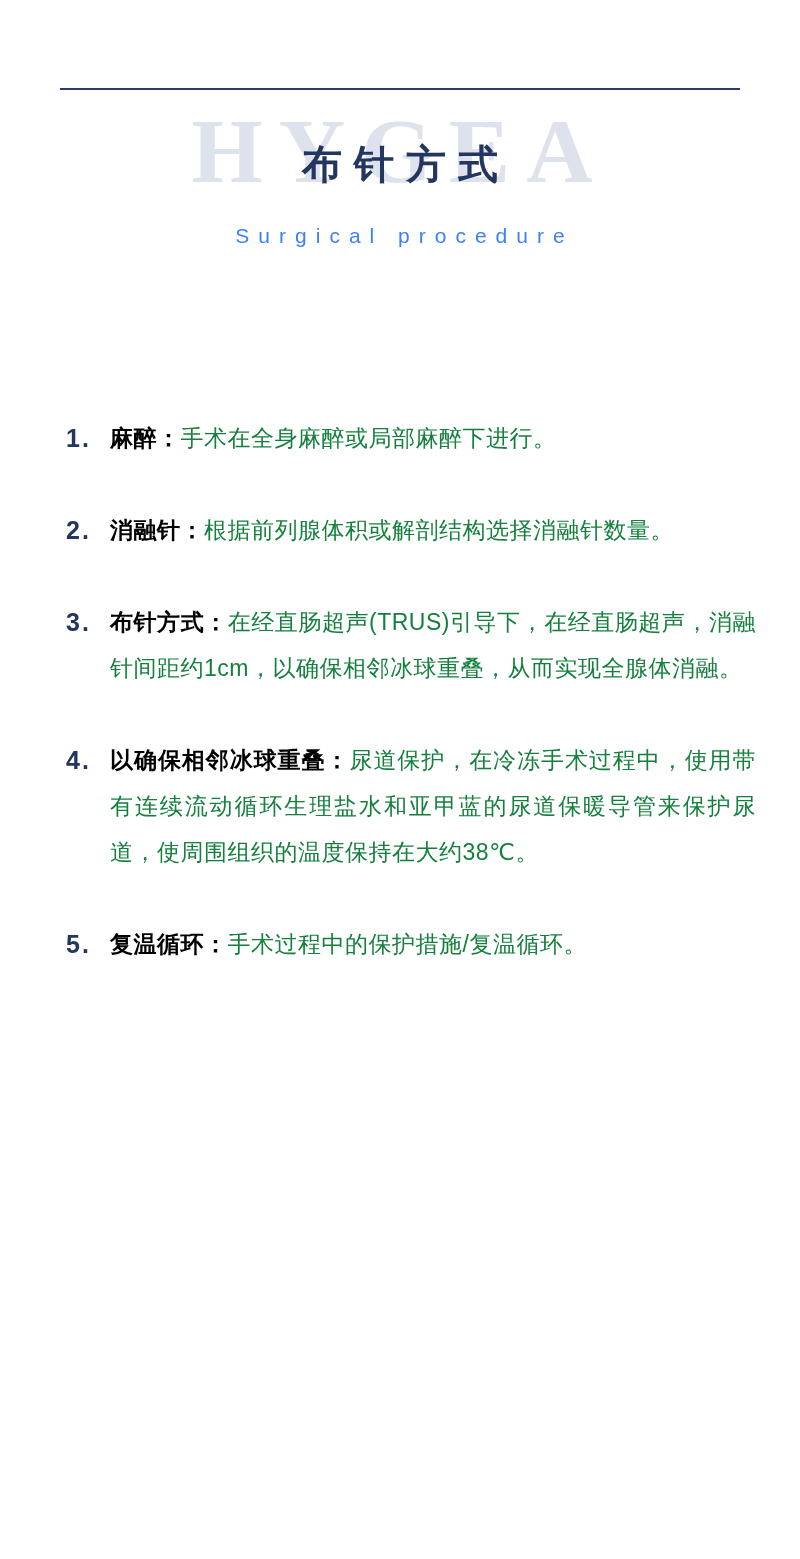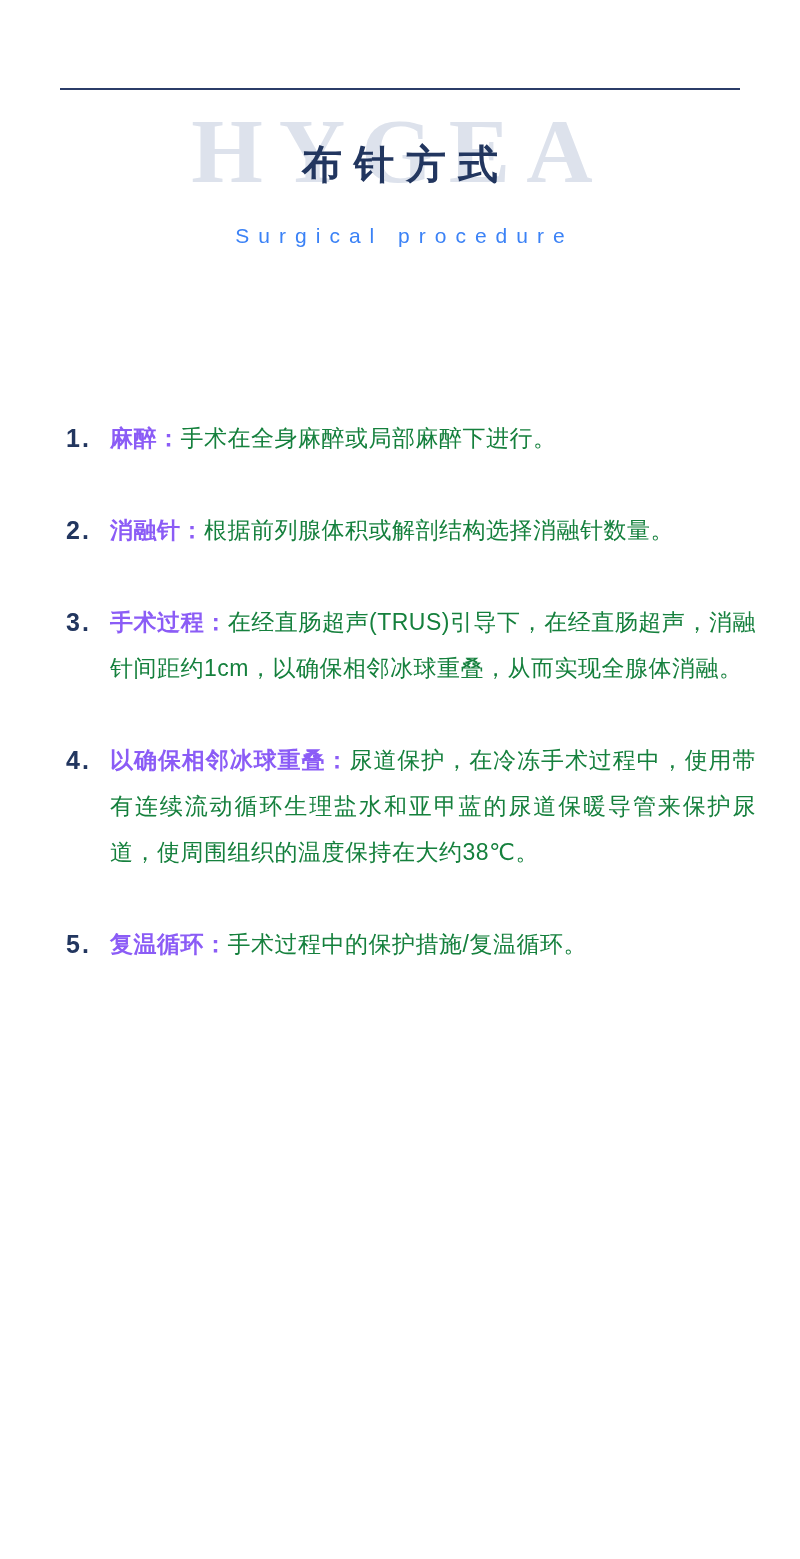--- a/index.html
+++ b/index.html
@@ -104,21 +104,21 @@
   .text-wrap {
     flex: 1 1 auto;
     font-size: 23px;
     line-height: 46px;
     color: #3a3a3a;
     letter-spacing: 0.5px;
     text-align: justify;
   }
   .lead {
     font-weight: 700;
-    color: #8b5cf6;
+    color: #000000;
   }
   .body-text {
     color: #15803d;
   }
 </style>
 </head>
 <body>
 
 <div class="page">
 
@@ -141,21 +141,21 @@
     <div class="item">
       <div class="num">2.</div>
       <div class="text-wrap">
         <span class="lead">消融针：</span><span class="body-text">根据前列腺体积或解剖结构选择消融针数量。</span>
       </div>
     </div>
 
     <div class="item">
       <div class="num">3.</div>
       <div class="text-wrap">
-        <span class="lead">手术过程：</span><span class="body-text">在经直肠超声(TRUS)引导下，在经直肠超声，消融针间距约1cm，以确保相邻冰球重叠，从而实现全腺体消融。</span>
+        <span class="lead">布针方式：</span><span class="body-text">在经直肠超声(TRUS)引导下，在经直肠超声，消融针间距约1cm，以确保相邻冰球重叠，从而实现全腺体消融。</span>
       </div>
     </div>
 
     <div class="item">
       <div class="num">4.</div>
       <div class="text-wrap">
         <span class="lead">以确保相邻冰球重叠：</span><span class="body-text">尿道保护，在冷冻手术过程中，使用带有连续流动循环生理盐水和亚甲蓝的尿道保暖导管来保护尿道，使周围组织的温度保持在大约38℃。</span>
       </div>
     </div>
 

